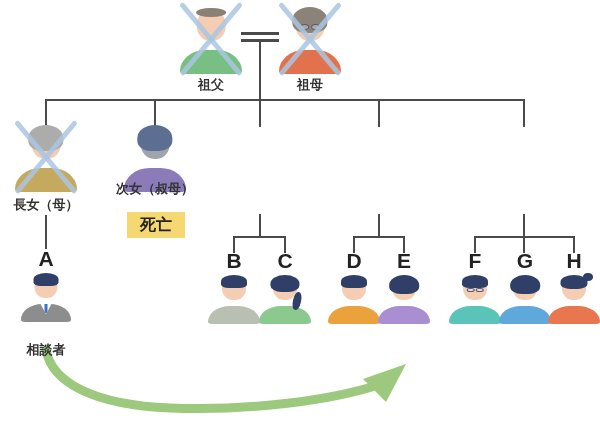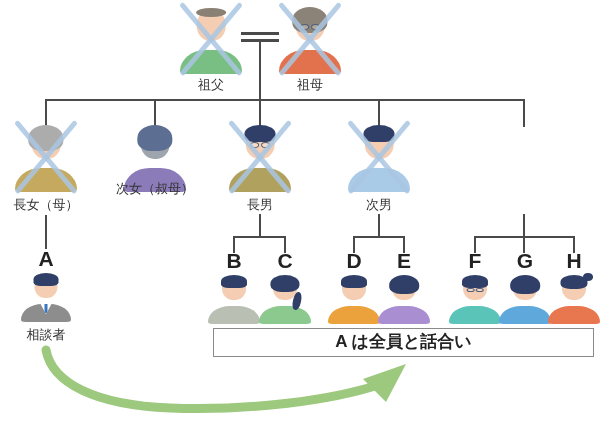--- a/index.html
+++ b/index.html
@@ -28,21 +28,21 @@
         transform:rotate(12deg);}
   .bunknot{position:absolute;top:-2%;left:68%;width:18%;height:15%;border-radius:50%;}
   .glasses{position:absolute;top:27%;left:50%;transform:translateX(-50%);
            width:32%;height:9%;display:flex;justify-content:space-between;}
   .glasses i{display:block;width:46%;height:100%;border:1.5px solid #4d5d77;
              border-radius:50%;background:rgba(255,255,255,.3);box-sizing:border-box;}
   .xbar{position:absolute;left:50%;top:48%;width:150%;height:4.5px;border-radius:3px;opacity:.85;}
   .xbar.xa{transform:translate(-50%,-50%) rotate(50deg);}
   .xbar.xb{transform:translate(-50%,-50%) rotate(-50deg);}
   .plabel{position:absolute;left:50%;transform:translateX(-50%);white-space:nowrap;
-          font-size:13px;font-weight:400;color:#333;text-align:center;}
+          font-size:13px;font-weight:700;color:#333;text-align:center;}
   .letter{position:absolute;left:50%;transform:translateX(-50%);top:-25px;
           font-size:21px;font-weight:700;color:#222;}
   #death-badge{position:absolute;left:127px;top:212px;width:58px;height:26px;
                background:#f5d871;color:#222;font-size:16px;font-weight:700;
                text-align:center;line-height:26px;}
   #discussion-box{position:absolute;left:213px;top:328px;width:381px;height:29px;
                   background:#fff;border:1.5px solid #8a8a8a;box-sizing:border-box;
                   text-align:center;line-height:26px;font-size:17px;font-weight:700;color:#222;}
   #arrow-svg{position:absolute;left:0;top:0;pointer-events:none;}
 </style>
@@ -73,22 +73,22 @@
   <div class="line" style="left: 353px; top: 236px; width: 52px; height: 2px; background: rgb(74, 74, 74);"></div>
   <div class="line" style="left: 353px; top: 236px; width: 2px; height: 17px; background: rgb(74, 74, 74);"></div>
   <div class="line" style="left: 403px; top: 236px; width: 2px; height: 17px; background: rgb(74, 74, 74);"></div>
 
   <div class="line" style="left: 523px; top: 214px; width: 2px; height: 24px; background: rgb(74, 74, 74);"></div>
   <div class="line" style="left: 474px; top: 236px; width: 101px; height: 2px; background: rgb(74, 74, 74);"></div>
   <div class="line" style="left: 474px; top: 236px; width: 2px; height: 17px; background: rgb(74, 74, 74);"></div>
   <div class="line" style="left: 523px; top: 236px; width: 2px; height: 17px; background: rgb(74, 74, 74);"></div>
   <div class="line" style="left: 573px; top: 236px; width: 2px; height: 17px; background: rgb(74, 74, 74);"></div>
 
-
-  <div id="discussion-box" style="border-color: rgb(138, 138, 138);">A は全員と話合い</div>
+  <div id="death-badge" style="background: rgb(245, 216, 113);">死亡</div>
+
 
   <svg id="arrow-svg" width="600" height="431" viewBox="0 0 600 431">
     <path id="arrow-shaft" d="M46,350 C52,383 95,405 170,408 C252,411 332,400 378,385" fill="none" stroke-width="9" stroke-linecap="round" stroke="#9cc97d"></path>
     <polygon id="arrow-head" points="406,364 363,379 386,402" fill="#9cc97d"></polygon>
   </svg>
 
 <div class="person" style="left: 180px; top: 6px; width: 62px; height: 68px;">
       <div class="avatar">
         <div class="body" style="background: rgb(121, 190, 130);"></div>
         <div class="head" style="background: rgb(244, 205, 178);"></div>
@@ -123,54 +123,30 @@
       <div class="plabel" style="top: 72px;">長女（母）</div>
     </div>
     <div class="person" style="left: 124px; top: 124px; width: 62px; height: 68px;">
       <div class="avatar">
         <div class="body" style="background: rgb(139, 123, 184);"></div>
         <div class="head" style="background: rgb(158, 165, 172);"></div>
         <div class="hair bob" style="background: rgb(92, 110, 146);"></div>
       </div>
       <div class="plabel" style="top: 56px;">次女（叔母）</div>
     </div>
-    <div class="person" style="left: 229px; top: 124px; width: 62px; height: 68px;">
-      <div class="avatar">
-        <div class="body" style="background: rgb(176, 161, 94);"></div>
-        <div class="head" style="background: rgb(244, 205, 178);"></div>
-        <div class="hair short" style="background: rgb(47, 63, 104);"></div>
-        <div class="glasses">
-          <i></i>
-          <i></i>
-        </div>
-        <div class="xbar xa" style="background: rgb(169, 198, 226);"></div>
-        <div class="xbar xb" style="background: rgb(169, 198, 226);"></div>
-      </div>
-      <div class="plabel" style="top: 72px;">長男</div>
-    </div>
-    <div class="person" style="left: 348px; top: 124px; width: 62px; height: 68px;">
-      <div class="avatar">
-        <div class="body" style="background: rgb(169, 203, 232);"></div>
-        <div class="head" style="background: rgb(244, 205, 178);"></div>
-        <div class="hair short" style="background: rgb(47, 63, 104);"></div>
-        <div class="xbar xa" style="background: rgb(169, 198, 226);"></div>
-        <div class="xbar xb" style="background: rgb(169, 198, 226);"></div>
-      </div>
-      <div class="plabel" style="top: 72px;">次男</div>
-    </div>
     <div class="person" style="left: 21px; top: 272px; width: 50px; height: 50px;">
       <div class="avatar">
         <div class="body" style="background: rgb(141, 141, 141);"></div>
         <div class="suit-v"></div>
         <div class="tie" style="background: rgb(58, 119, 194);"></div>
         <div class="head" style="background: rgb(244, 205, 178);"></div>
         <div class="hair short" style="background: rgb(47, 63, 104);"></div>
       </div>
       <div class="letter">A</div>
-      <div class="plabel" style="top: 54px;">相談者</div>
+      <div class="plabel" style="top: 69px;">相談者</div>
     </div>
     <div class="person" style="left: 208px; top: 274px; width: 52px; height: 50px;">
       <div class="avatar">
         <div class="body" style="background: rgb(185, 191, 179);"></div>
         <div class="head" style="background: rgb(244, 205, 178);"></div>
         <div class="hair short" style="background: rgb(47, 63, 104);"></div>
       </div>
       <div class="letter">B</div>
     </div>
     <div class="person" style="left: 259px; top: 274px; width: 52px; height: 50px;">

